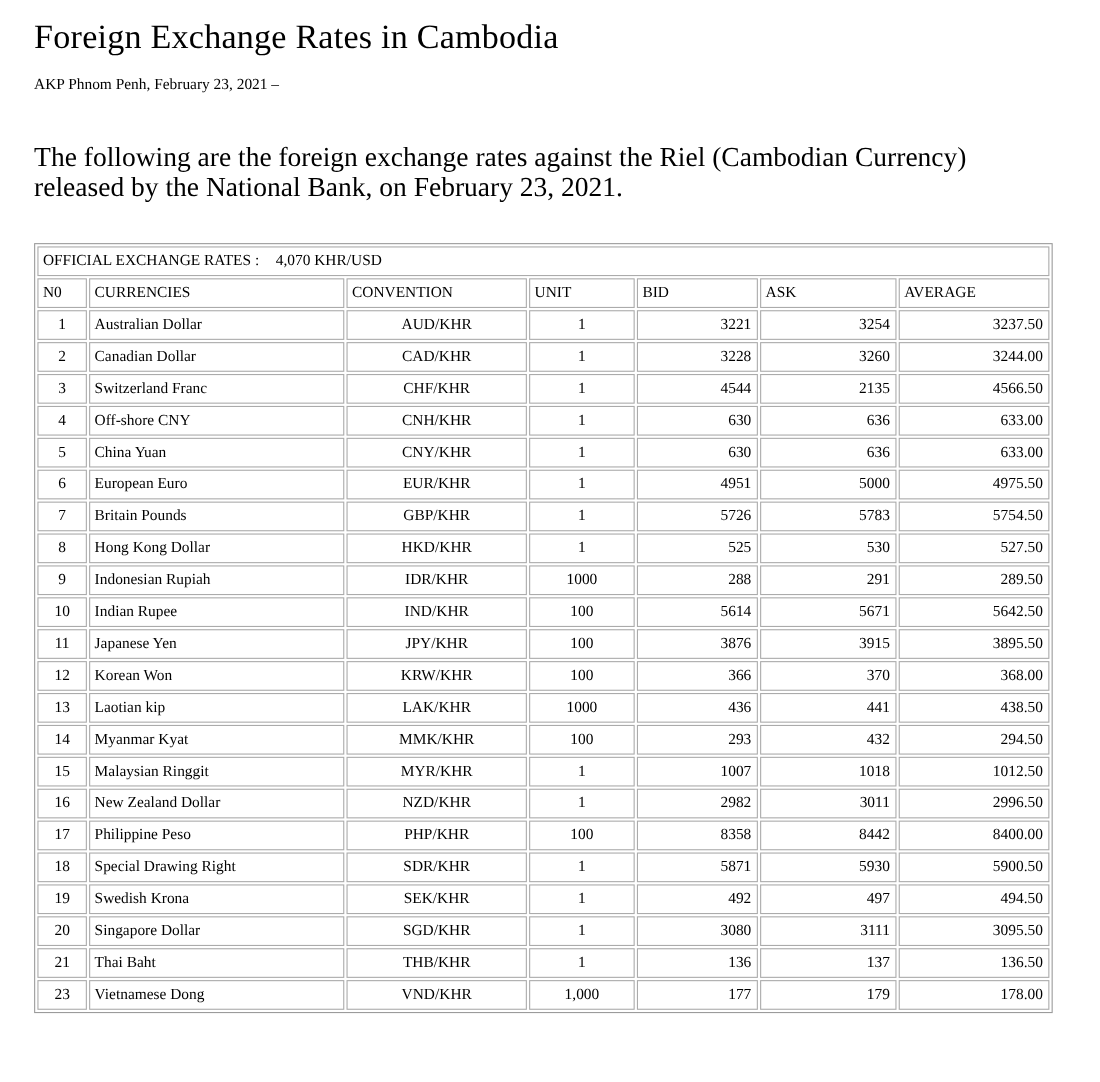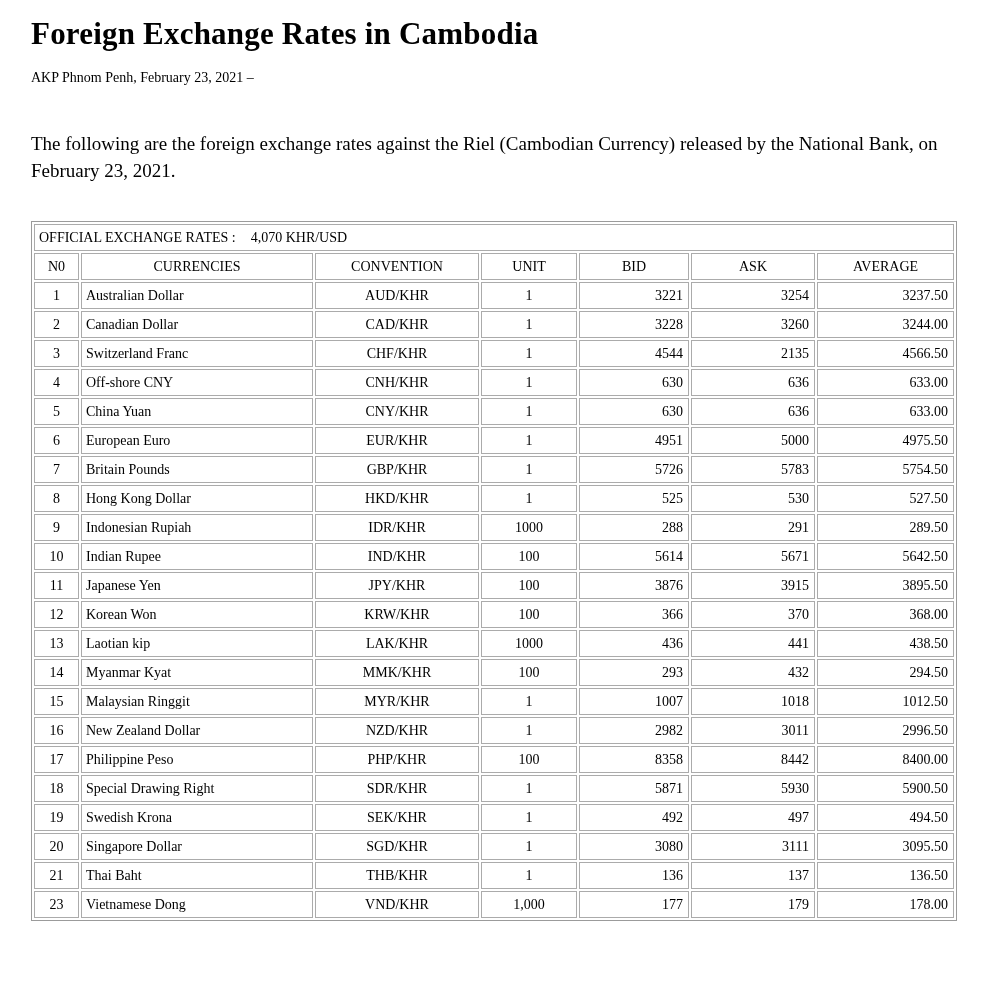--- a/index.html
+++ b/index.html
@@ -8,30 +8,30 @@
     width: 1000px;
     height: 984px;
     font-family: "Liberation Serif", serif;
     color: #000000;
     overflow: hidden;
   }
   .page { padding: 16px 31px 0 31px; }
 
   .title {
     font-size: 31px;
-    font-weight: bold;
+    font-weight: normal;
     letter-spacing: 0.2px;
     margin-bottom: 18px;
   }
   .byline {
     font-size: 14px;
     margin-bottom: 44px;
   }
   .intro {
-    font-size: 19px;
+    font-size: 25px;
     line-height: 27px;
     width: 925px;
     margin-bottom: 37px;
   }
 
   table.fx {
     border-collapse: separate;
     border-spacing: 2px;
     width: 922px;
     border: 1px solid #9b9b9b;
@@ -44,21 +44,21 @@
     font-weight: normal;
     height: 26px;
     padding: 0 4px;
     line-height: 25px;
     white-space: nowrap;
     overflow: hidden;
   }
   tr.official-row td { text-align: left; }
   .official-value { margin-left: 15px; }
 
-  thead th { text-align: center; }
+  thead th { text-align: left; }
 
   
   tbody td:nth-child(1) { text-align: center; }  
   tbody td:nth-child(2) { text-align: left; }    
   tbody td:nth-child(3) { text-align: center; }  
   tbody td:nth-child(4) { text-align: center; }  
   tbody td:nth-child(5),
   tbody td:nth-child(6),
   tbody td:nth-child(7) { text-align: right; padding-right: 5px; }
 </style>

